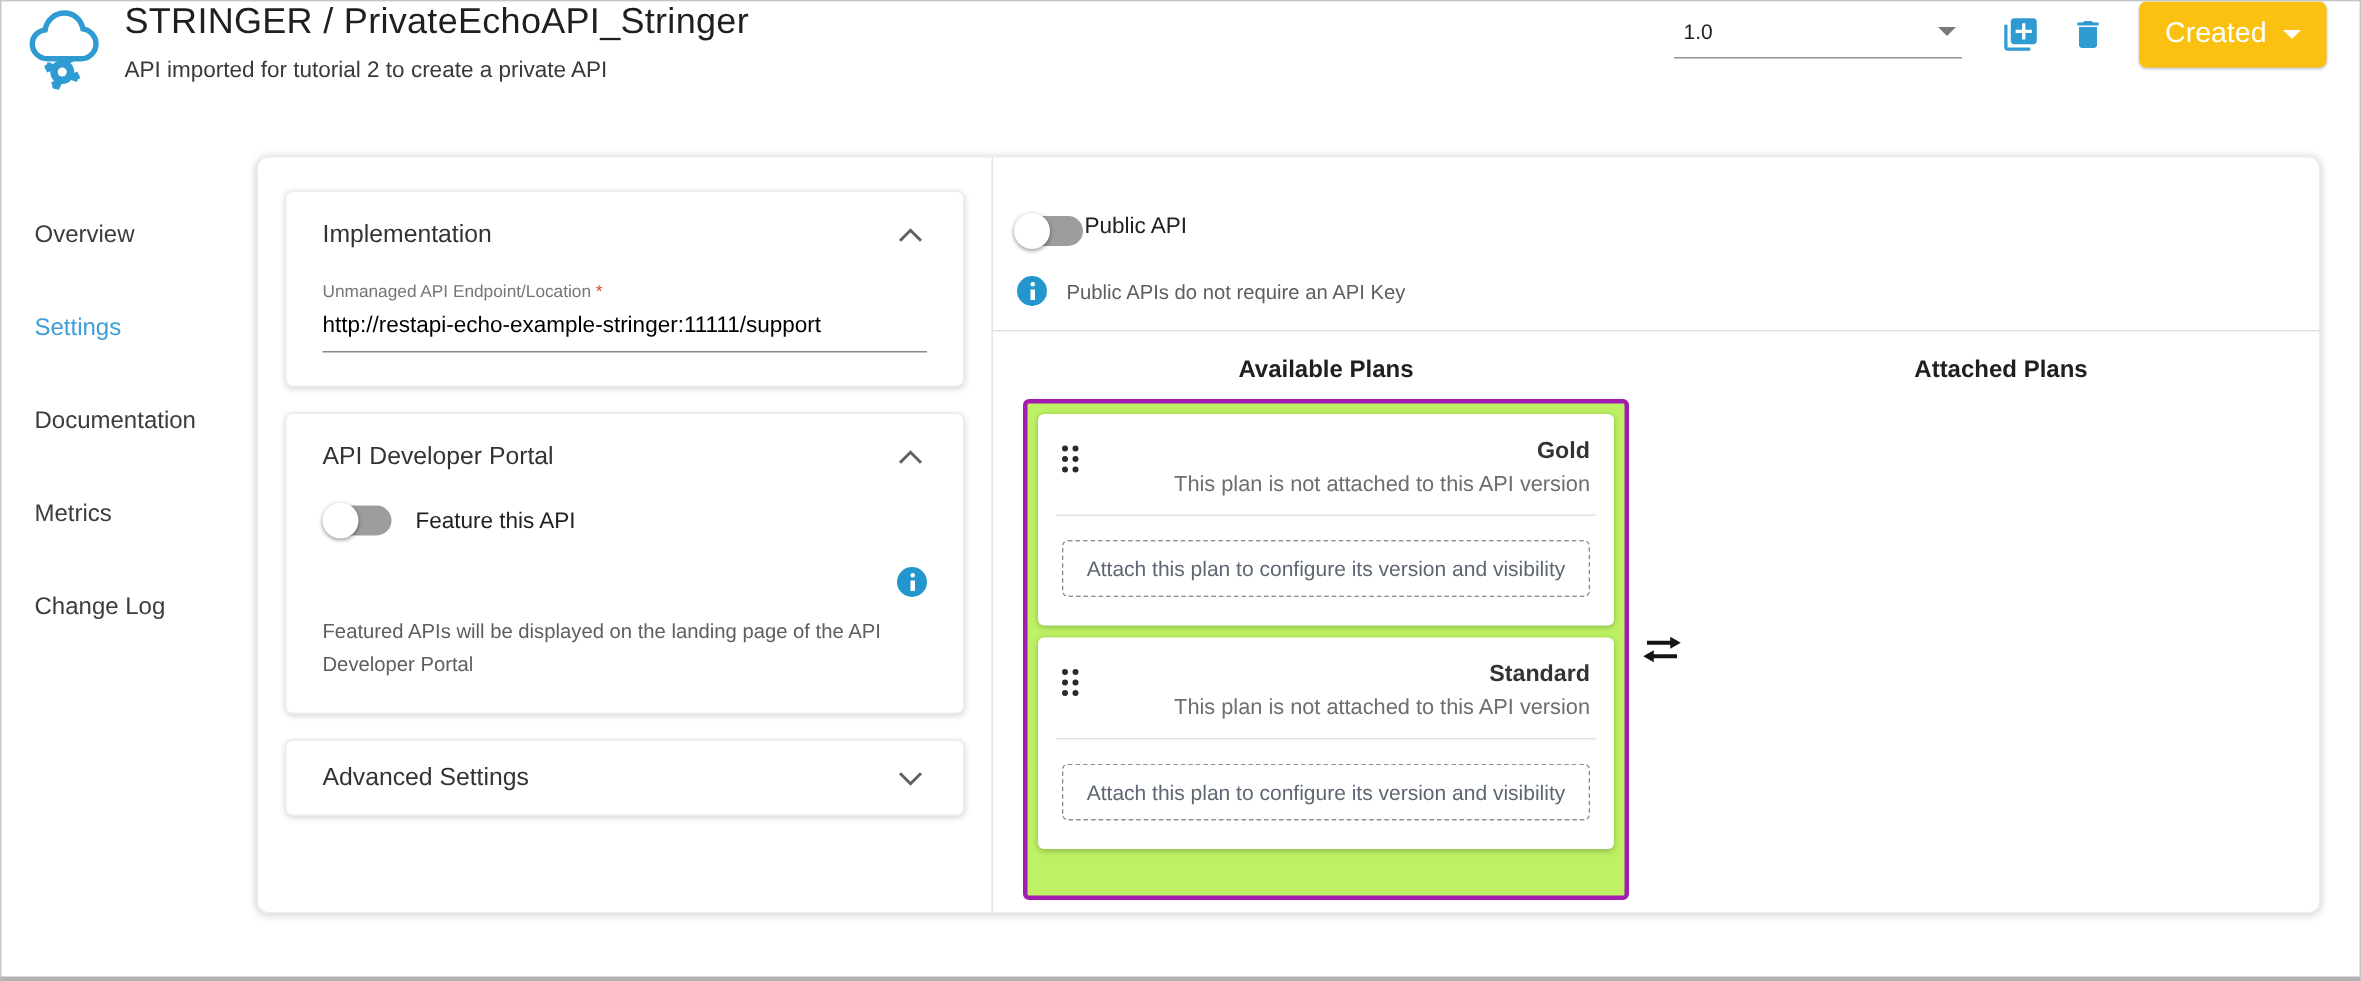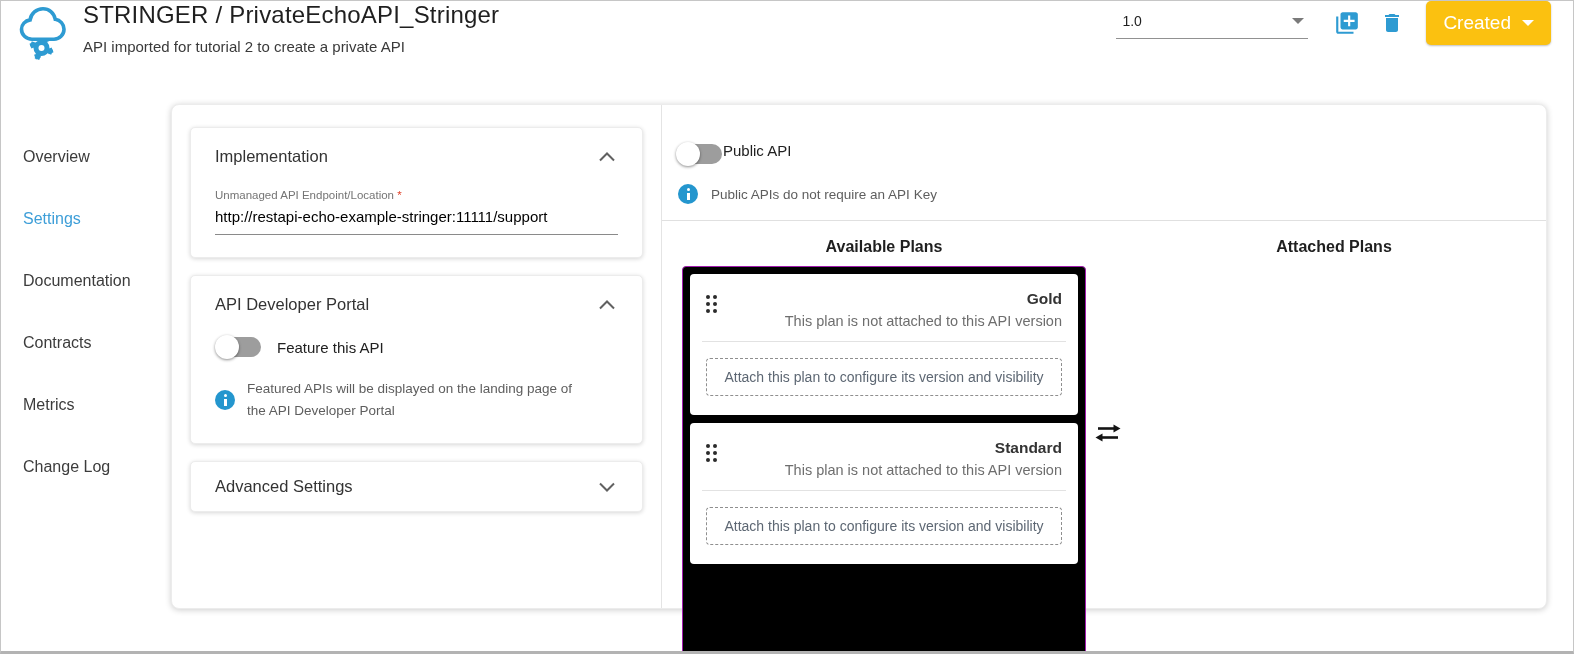--- a/index.html
+++ b/index.html
@@ -37,36 +37,36 @@
   .chev-btn { background:none; border:none; padding:4px 2px; cursor:pointer; line-height:0; }
   .field { margin-top:23px; }
   .field-label { font-size:11.5px; color:#757575; }
   .req { color:#e0442c; }
   .field-value { font-size:15px; color:#000000; padding:7px 0 9px; border-bottom:1px solid #8a8a8a; }
   .toggle-row { display:flex; align-items:center; gap:15px; margin-top:21px; }
   .toggle-label { font-size:15px; color:#212121; }
   .toggle { position:relative; width:47px; height:24px; flex:none; cursor:pointer; }
   .toggle .track { position:absolute; left:4px; top:2px; width:42px; height:20px; border-radius:10px; background:#9d9d9d; }
   .toggle .knob { position:absolute; left:0; top:0; width:24px; height:24px; border-radius:50%; background:#fff; box-shadow:0 1px 3px rgba(0,0,0,.45); }
-  .info-row { display:flex; gap:12px; margin-top:19px; align-items:center; }
+  .info-row { display:flex; gap:12px; margin-top:19px; align-items:flex-end;flex-direction:column; }
   .info-icon { position:relative; width:20px; height:20px; border-radius:50%; background:#2496CE; flex:none; }
   .info-icon::before { content:""; position:absolute; left:9px; top:4px; width:3px; height:3px; background:#fff; border-radius:50%; }
   .info-icon::after { content:""; position:absolute; left:9px; top:9px; width:3px; height:7px; background:#fff; }
   .info-text { font-size:13.5px; color:#5e5e5e; line-height:1.6; padding-right:28px; }
   
   .plans-col { flex:1; min-width:0; }
   .pub-row { display:flex; align-items:flex-start; margin:37px 0 0 14px; }
   .pub-info { display:flex; gap:13px; margin:18px 0 0 16px; }
   .pub-info .info-text { padding:0; }
   .h-div { border-bottom:1px solid #e0e0e0; margin-top:14px; }
   .plans-area { display:flex; padding:0 8px 0 20px; }
   .col-avail { width:404px; flex:none; }
   .col-attached { flex:1; min-width:0; }
   .col-head { text-align:center; font-weight:bold; font-size:16px; color:#1f1f1f; margin:17px 0 10px; }
-  .gray-box { background:#000000; border:1px solid #a21caf; border-radius:4px; padding:7px; height:389px; }
+  .gray-box { background:#bef264; border:3px solid #a21caf; border-radius:4px; padding:7px; height:334px; }
   .plan-card { background:#fff; border-radius:4px; box-shadow:0 1px 4px rgba(0,0,0,.26); padding:16px 16px 19px; margin-bottom:8px; }
   .plan-top { display:flex; }
   .drag-handle { display:grid; grid-template-columns:repeat(2,4px); grid-auto-rows:4px; gap:3px; margin-top:5px; cursor:grab; }
   .drag-handle i { background:#2b2b2b; border-radius:50%; }
   .plan-info { flex:1; text-align:right; }
   .plan-name { font-size:15.5px; font-weight:bold; color:#333; }
   .plan-status { font-size:14.5px; color:#6e6e6e; margin-top:5px; }
   .plan-div { border-bottom:1px solid #e2e2e2; margin:12px -4px 0; }
   .attach-btn { display:block; width:100%; margin-top:16px; padding:10px 6px; background:none; border:1px dashed #8f8f8f; border-radius:4px; color:#5d6773; font-size:14px; font-family:inherit; cursor:pointer; }
   .swap-wrap { width:44px; flex:none; display:flex; justify-content:center; align-items:flex-start; padding-top:202px; }
@@ -117,21 +117,20 @@
         <span>Created</span>
         <span class="caret"></span>
       </button>
     </div>
   </div>
 
   <nav class="sidebar">
     <div class="side-item">Overview</div>
     <div class="side-item active">Settings</div>
     <div class="side-item">Documentation</div>
-    <div class="side-item">Contracts</div>
     <div class="side-item">Metrics</div>
     <div class="side-item">Change Log</div>
   </nav>
 
   <div class="main-card">
 
     <div class="form-col">
 
       <div class="panel">
         <div class="panel-head">

